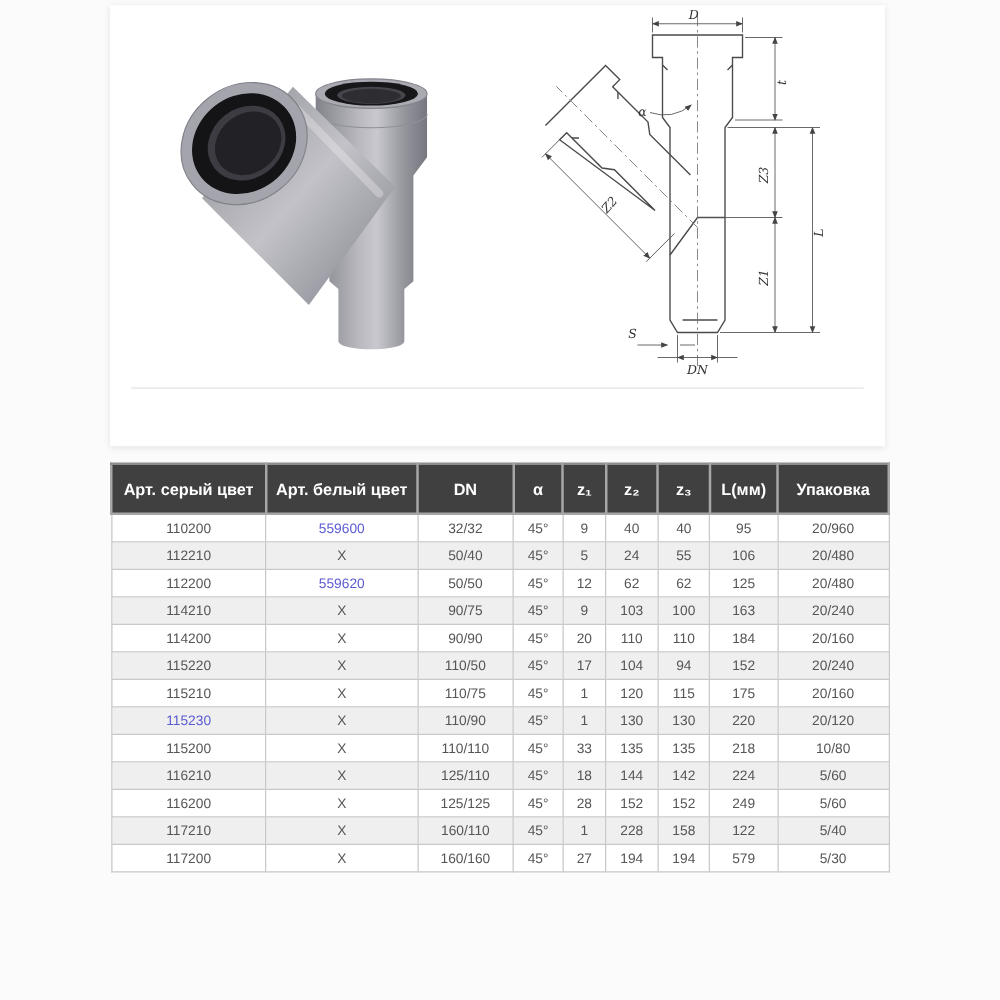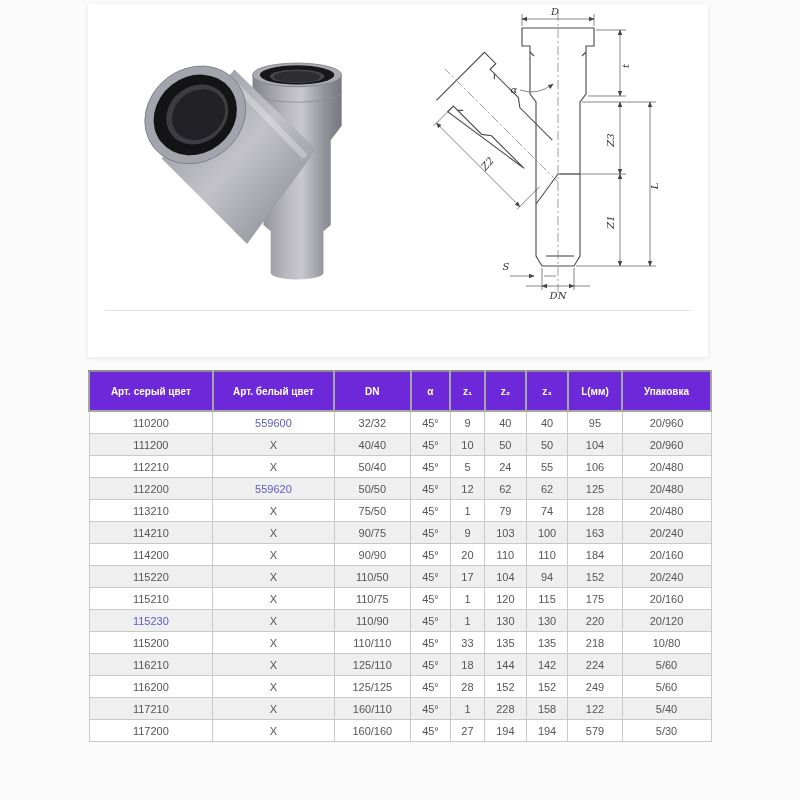--- a/index.html
+++ b/index.html
@@ -16,22 +16,22 @@
   }
   .media{display:flex;height:302px;}
   .photo{width:300px;height:300px;position:relative;}
   .drawing{width:320px;height:300px;position:relative;}
   .photo svg,.drawing svg{position:absolute;left:0;top:0;}
   .divider{position:absolute;left:17px;right:17px;top:306px;border-top:1px solid #e3e3e3;}
 
   .table-wrap{position:absolute;left:88px;top:370px;width:624px;}
   table{width:100%;border-collapse:collapse;table-layout:fixed;}
   th{
-    background:#6d28d9;color:#ffffff;
-    font-size:10px;font-weight:bold;
+    background:#404040;color:#ffffff;
+    font-size:13px;font-weight:bold;
     height:38px;border:2px solid #a6a6a6;border-top-color:#8d8d8d;
     padding:0;text-align:center;
   }
   td{
     font-size:11px;color:#555555;
     height:21px;padding:0 2px;text-align:center;
     border:1px solid #c9c9c9;background:#ffffff;
     overflow:hidden;white-space:nowrap;
   }
   tbody tr:nth-child(even) td{background:#efefef;}
@@ -179,31 +179,20 @@
           <td><span class="lnk">559600</span></td>
           <td>32/32</td>
           <td>45°</td>
           <td>9</td>
           <td>40</td>
           <td>40</td>
           <td>95</td>
           <td>20/960</td>
         </tr>
         <tr>
-          <td>111200</td>
-          <td>X</td>
-          <td>40/40</td>
-          <td>45°</td>
-          <td>10</td>
-          <td>50</td>
-          <td>50</td>
-          <td>104</td>
-          <td>20/960</td>
-        </tr>
-        <tr>
           <td>112210</td>
           <td>X</td>
           <td>50/40</td>
           <td>45°</td>
           <td>5</td>
           <td>24</td>
           <td>55</td>
           <td>106</td>
           <td>20/480</td>
         </tr>
@@ -212,31 +201,20 @@
           <td><span class="lnk">559620</span></td>
           <td>50/50</td>
           <td>45°</td>
           <td>12</td>
           <td>62</td>
           <td>62</td>
           <td>125</td>
           <td>20/480</td>
         </tr>
         <tr>
-          <td>113210</td>
-          <td>X</td>
-          <td>75/50</td>
-          <td>45°</td>
-          <td>1</td>
-          <td>79</td>
-          <td>74</td>
-          <td>128</td>
-          <td>20/480</td>
-        </tr>
-        <tr>
           <td>114210</td>
           <td>X</td>
           <td>90/75</td>
           <td>45°</td>
           <td>9</td>
           <td>103</td>
           <td>100</td>
           <td>163</td>
           <td>20/240</td>
         </tr>

